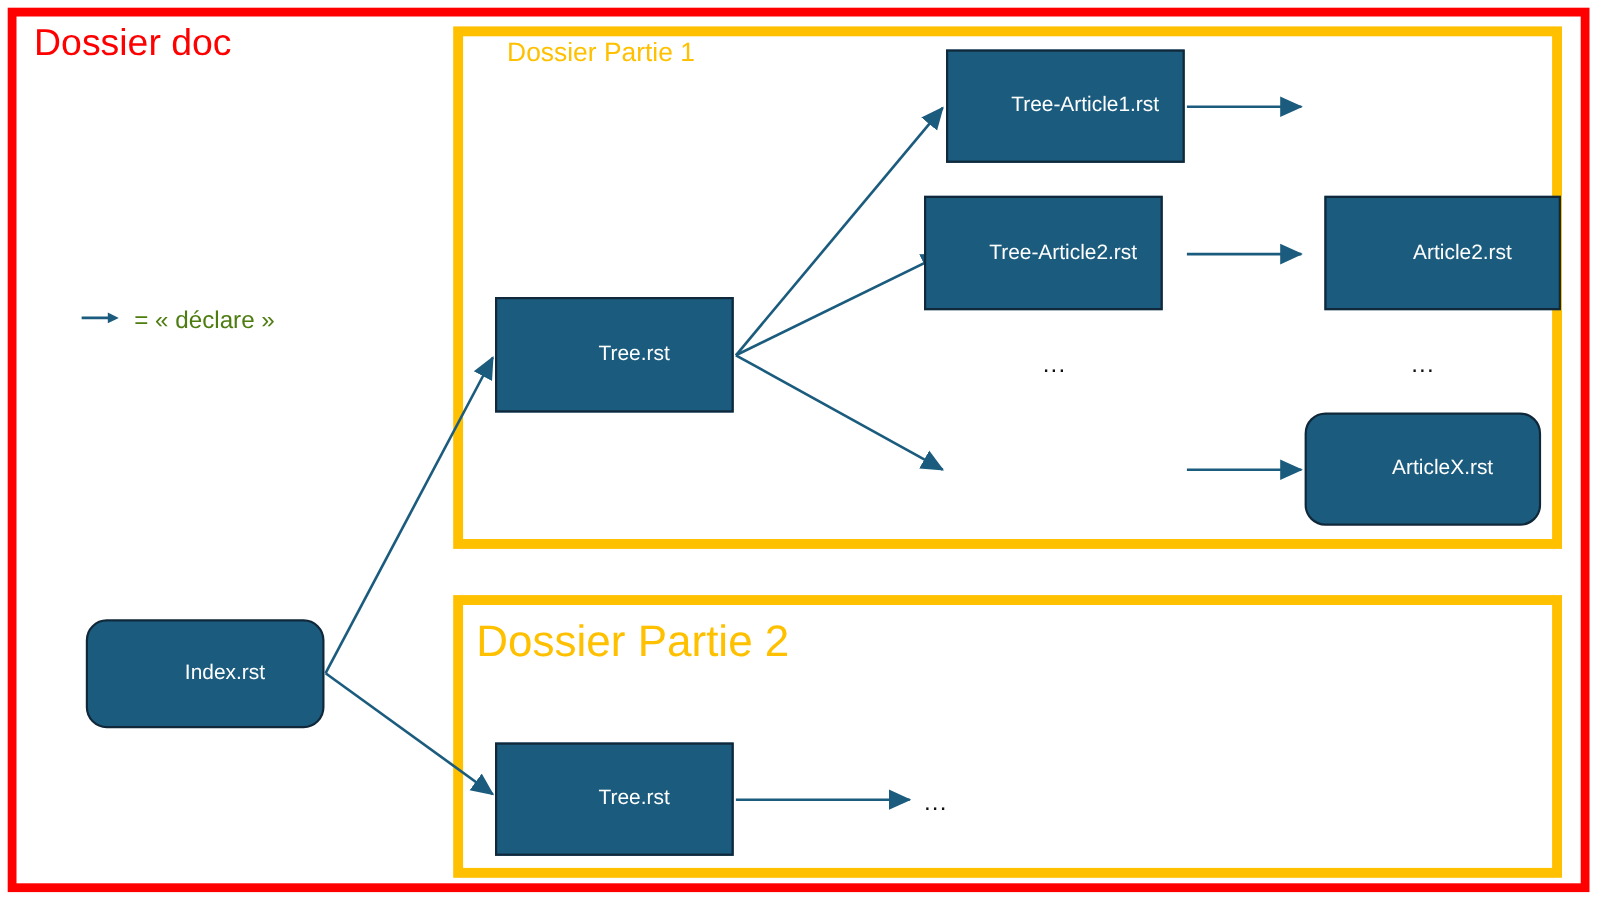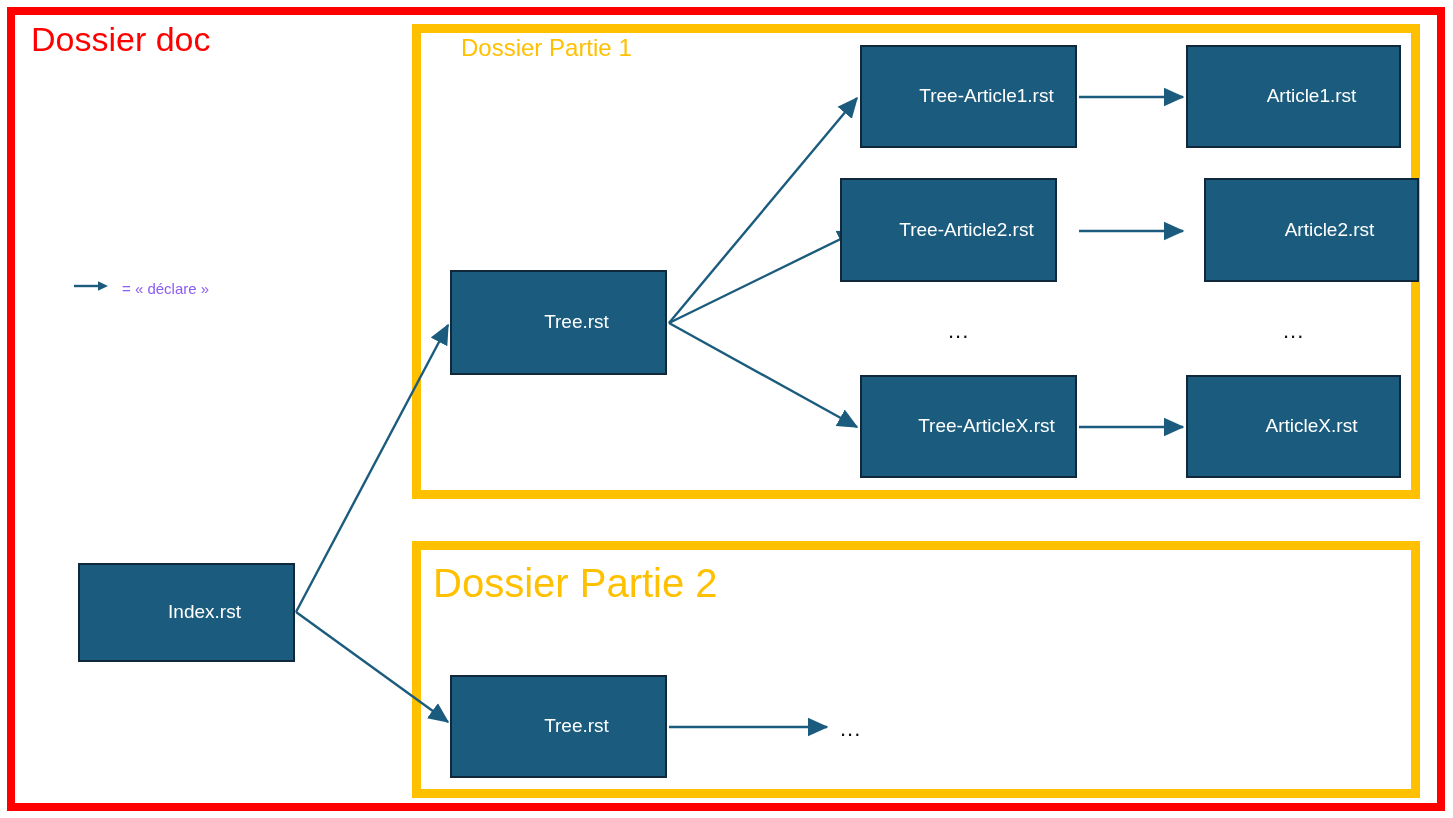--- a/index.html
+++ b/index.html
@@ -104,22 +104,22 @@
   #legend {
     position: absolute;
     left: 74px;
     top: 278px;
     display: flex;
     align-items: center;
     gap: 14px;
     z-index: 4;
   }
   #legend-text {
-    font-size: 15px;
-    color: #8b5cf6;
+    font-size: 22px;
+    color: #4d7c0f;
     white-space: nowrap;
   }
 
   
   #arrow-layer {
     position: absolute;
     left: 0;
     top: 0;
     width: 1453px;
     height: 818px;
@@ -170,35 +170,33 @@
 
     <line x1="1079" y1="97" x2="1183" y2="97" stroke="#1B5C7E" stroke-width="2.4" marker-end="url(#ah)"></line>
 
     <line x1="1079" y1="231" x2="1183" y2="231" stroke="#1B5C7E" stroke-width="2.4" marker-end="url(#ah)"></line>
 
     <line x1="1079" y1="427" x2="1183" y2="427" stroke="#1B5C7E" stroke-width="2.4" marker-end="url(#ah)"></line>
 
     <line x1="669" y1="727" x2="827" y2="727" stroke="#1B5C7E" stroke-width="2.4" marker-end="url(#ah)"></line>
   </svg>
 
-  <div class="node" id="node-index" style="left:78px; top:563px; width:217px; height:99px;">Index.rst</div>
+  <div class="node" id="node-index" style="left:78px; top:563px; width:217px; height:99px;border-radius:19px;">Index.rst</div>
 
   <div class="node" id="node-tree-p1" style="left:450px; top:270px; width:217px; height:105px;">Tree.rst</div>
 
   <div class="node" id="node-tree-article-1" style="left:860px; top:45px; width:217px; height:103px;">Tree-Article1.rst</div>
 
   <div class="node" id="node-tree-article-2" style="left:840px; top:178px; width:217px; height:104px;">Tree-Article2.rst</div>
 
-  <div class="node" id="node-tree-article-x" style="left:860px; top:375px; width:217px; height:103px;">Tree-ArticleX.rst</div>
-
-  <div class="node" id="node-article-1" style="left:1186px; top:45px; width:215px; height:103px;">Article1.rst</div>
+
 
   <div class="node" id="node-article-2" style="left:1186px; top:178px; width:215px; height:104px;margin-left:18px;">Article2.rst</div>
 
-  <div class="node" id="node-article-x" style="left:1186px; top:375px; width:215px; height:103px;">ArticleX.rst</div>
+  <div class="node" id="node-article-x" style="left:1186px; top:375px; width:215px; height:103px;border-radius:19px;">ArticleX.rst</div>
 
   <div class="node" id="node-tree-p2" style="left:450px; top:675px; width:217px; height:103px;">Tree.rst</div>
 
   <div class="ellipsis" id="ellipsis-tree-col" style="left:948px; top:320px;">...</div>
 
   <div class="ellipsis" id="ellipsis-article-col" style="left:1283px; top:320px;">...</div>
 
   <div class="ellipsis" id="ellipsis-partie2" style="left:840px; top:718px;">...</div>
 
 </div>

